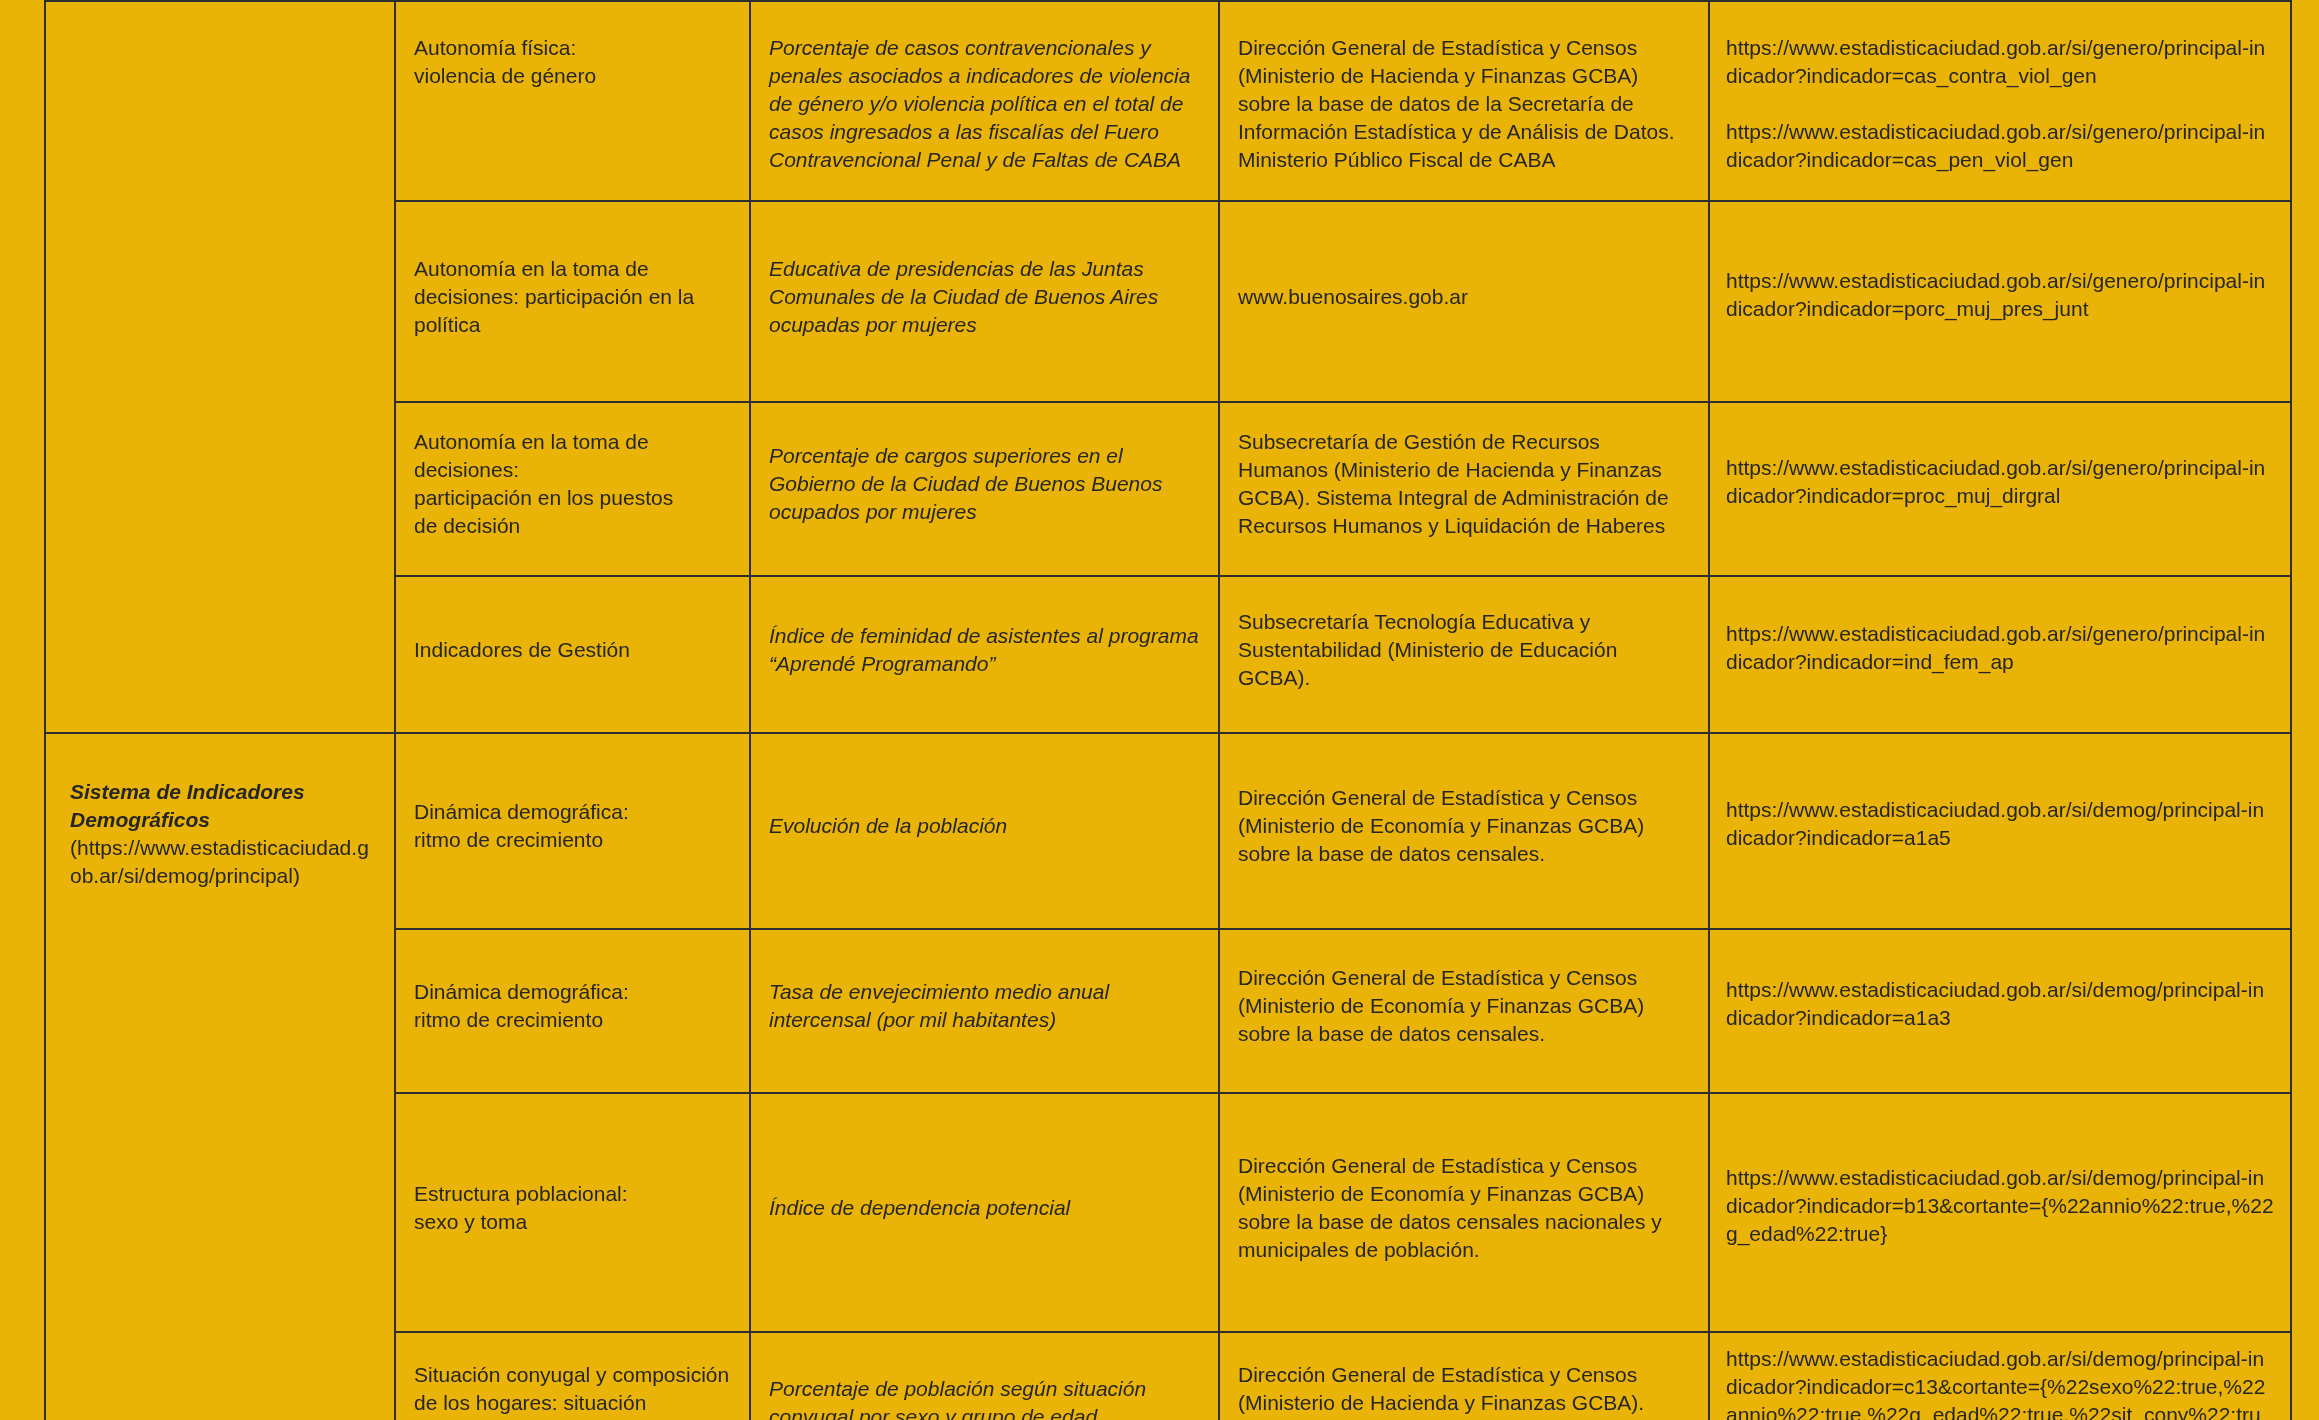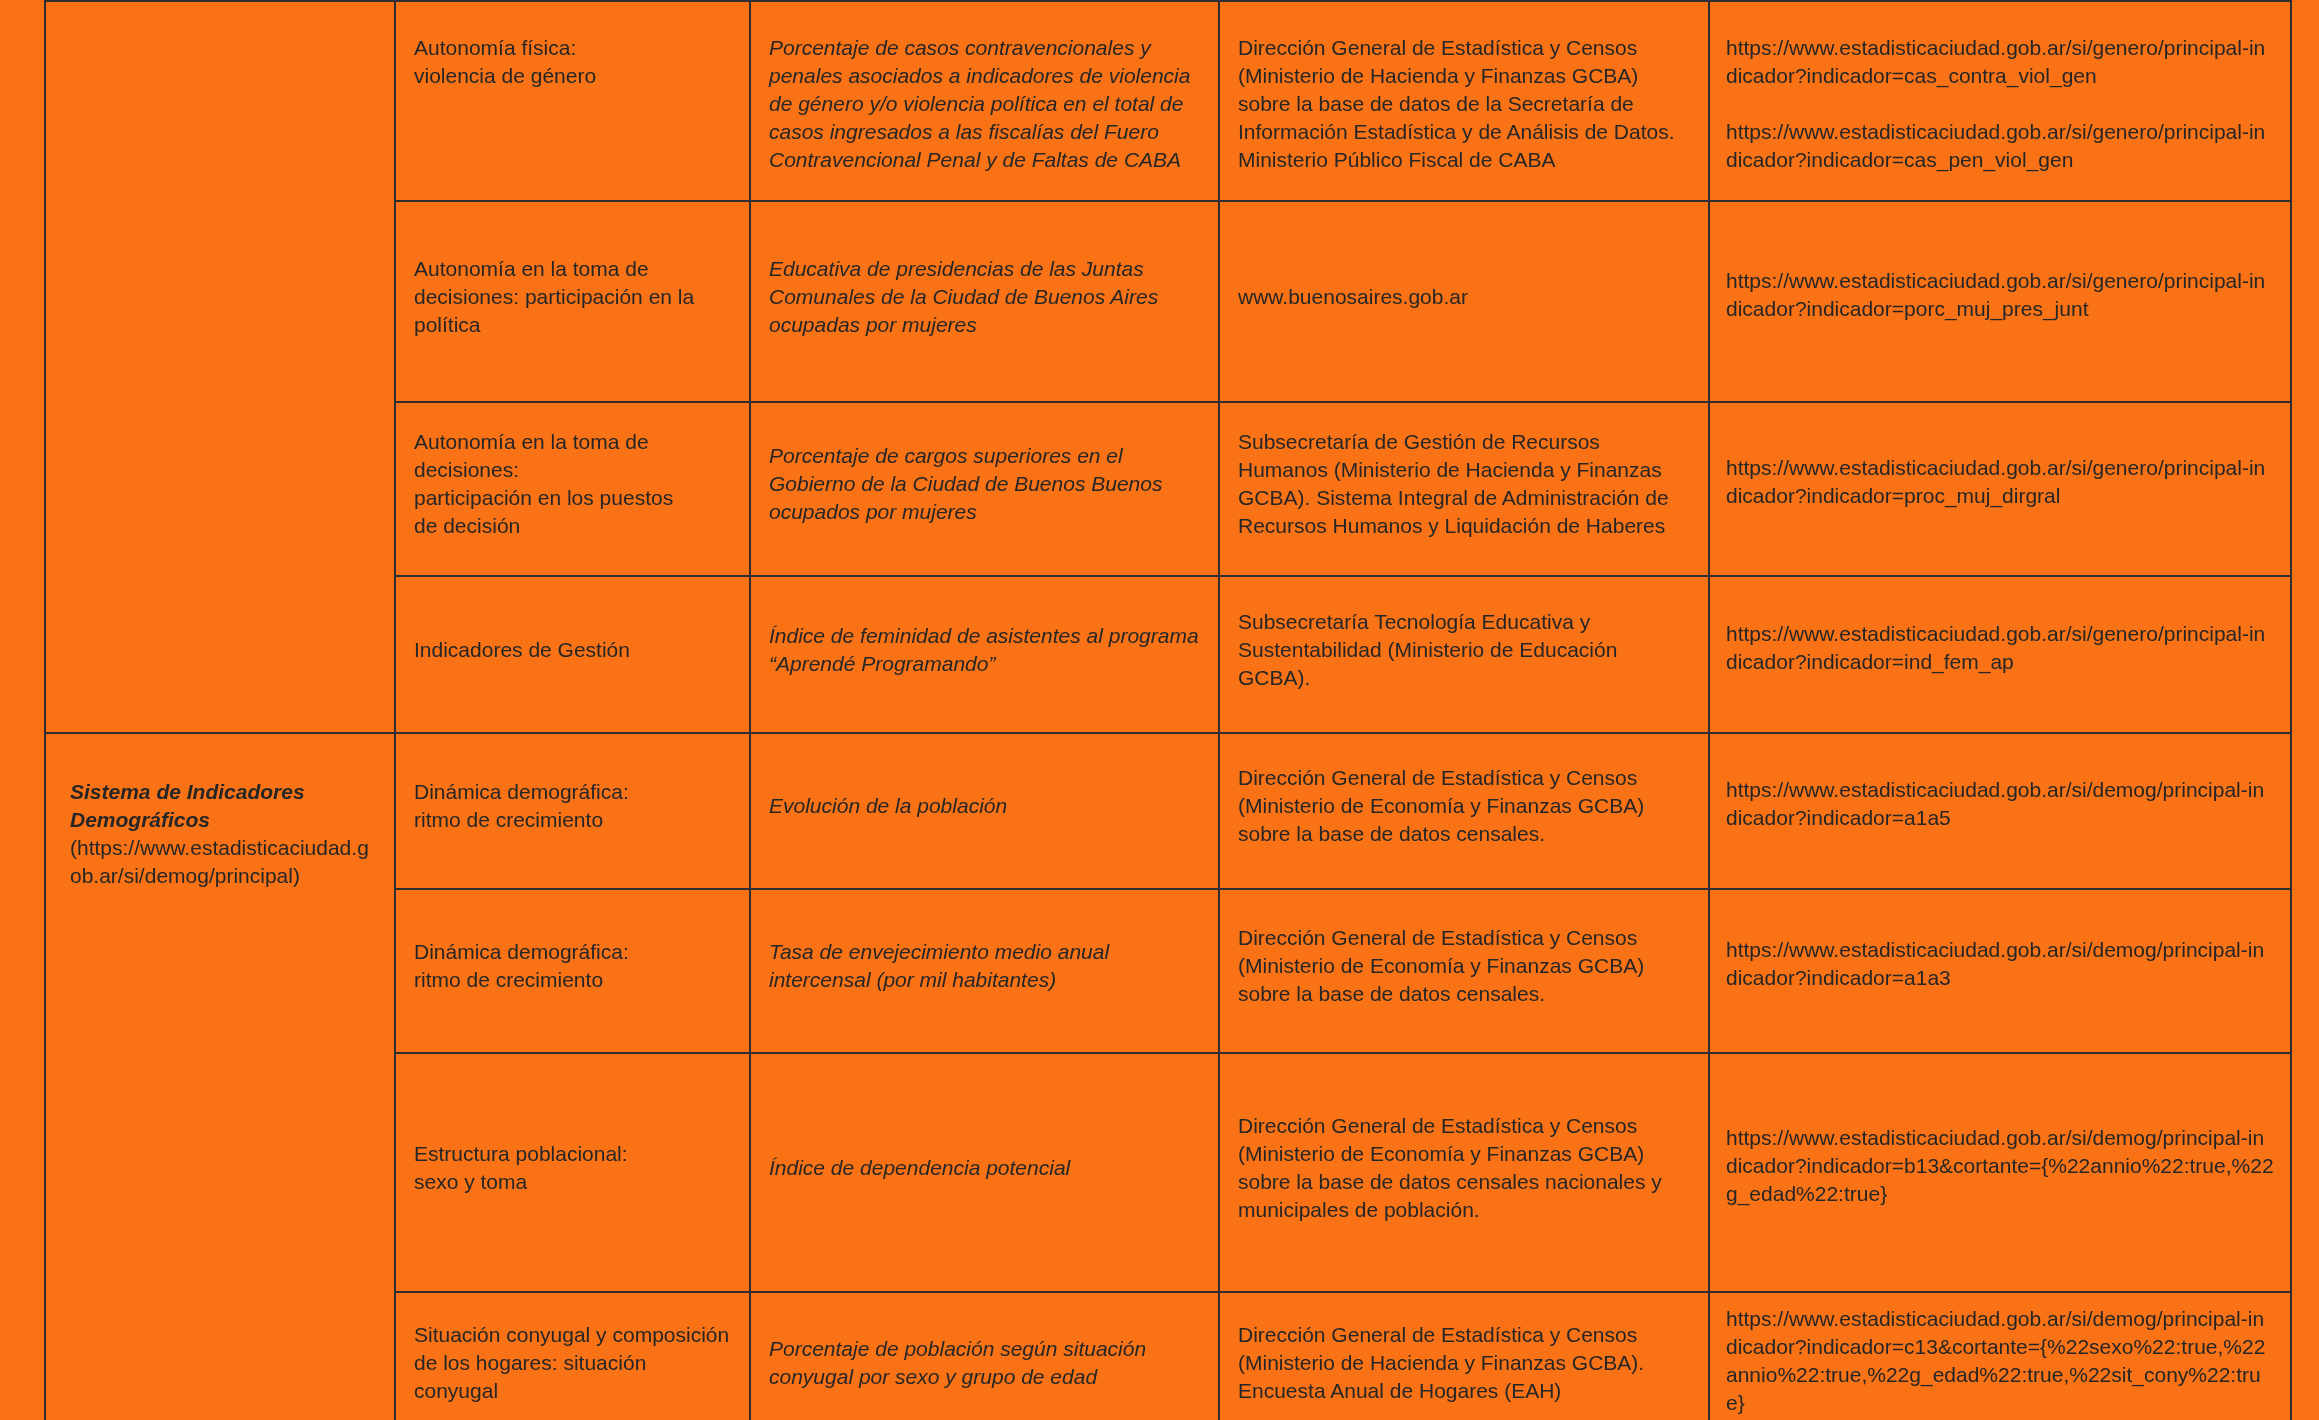--- a/index.html
+++ b/index.html
@@ -10,21 +10,21 @@
   body {
     width: 2319px;
     height: 1420px;
     font-family: "Liberation Sans", sans-serif;
   }
   .page {
     position: relative;
     width: 2319px;
     height: 1420px;
     overflow: hidden;
-    background: #f97316;
+    background: #eab308;
     color: #262626;
   }
   table.indicators {
     position: absolute;
     left: 44px;
     top: 0;
     width: 2246px;
     border-collapse: collapse;
     table-layout: fixed;
   }
@@ -37,21 +37,21 @@
     color: #262626;
     overflow: hidden;
   }
   tr.last-row td { border-bottom: 5px solid #2e2e2e; }
 
   
   tr.h1 { height: 189px; }
   tr.h2 { height: 201px; }
   tr.h3 { height: 174px; }
   tr.h4 { height: 157px; }
-  tr.h5 { height: 156px; margin-left: 20px; }
+  tr.h5 { height: 196px; margin-left: 20px; }
   tr.h6 { height: 164px; }
   tr.h7 { height: 239px; }
   tr.h8 { height: 141px; margin-top: 48px; }
 
   tr.row-cut td { vertical-align: top; padding-top: 32px; }
 
   td.cat { white-space: pre-line; }
   td.ind { font-style: italic; }
   td.url {
     white-space: pre-line;

